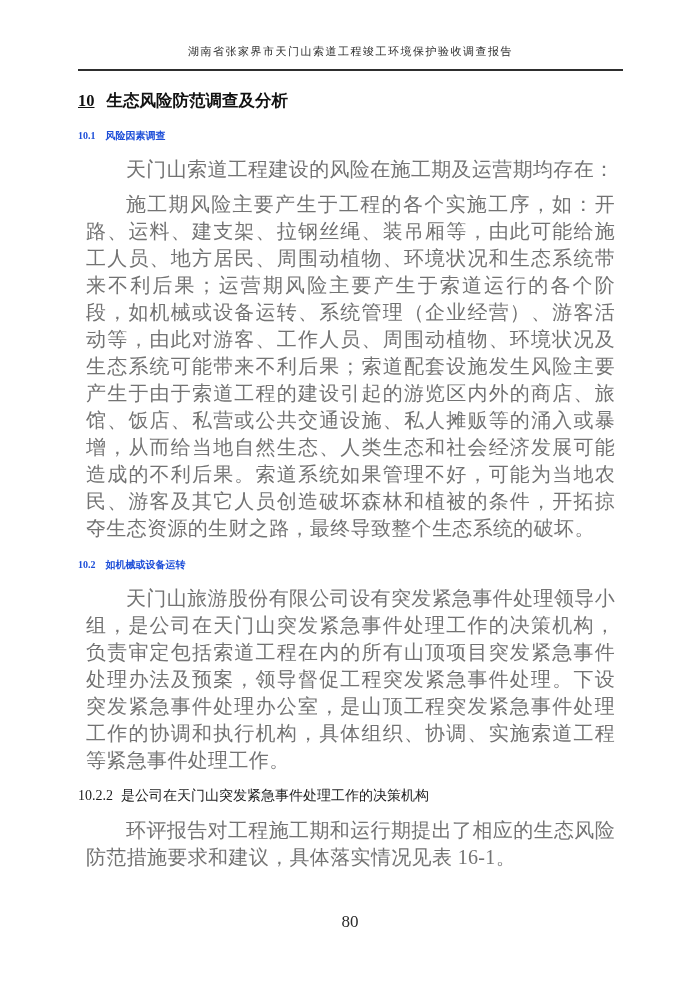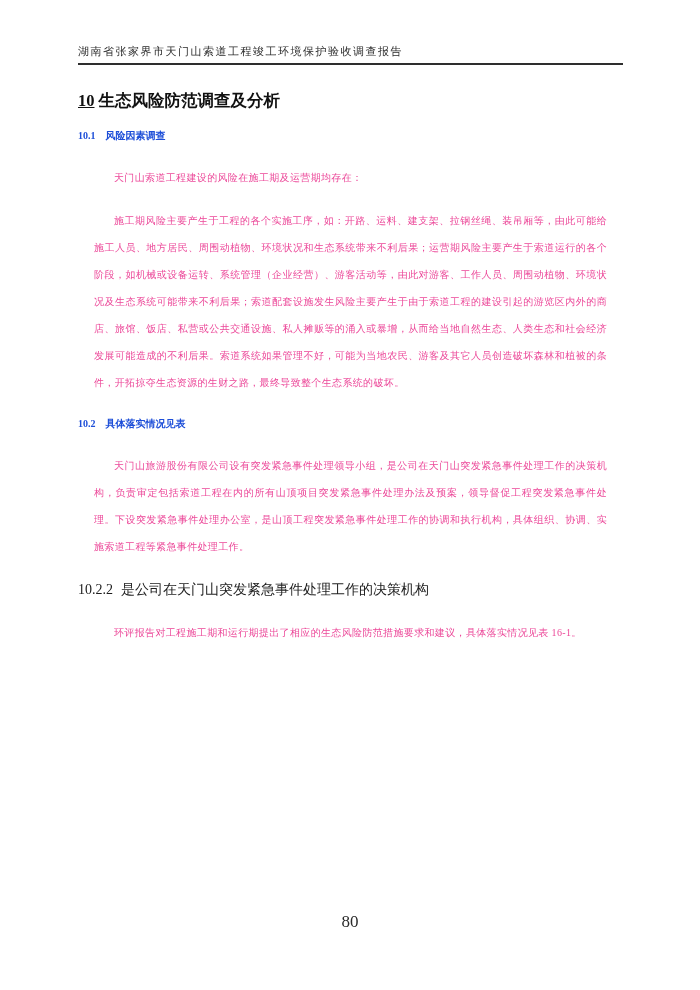--- a/index.html
+++ b/index.html
@@ -15,68 +15,68 @@
     box-sizing: border-box;
     font-family: "Liberation Serif", "DejaVu Serif", serif;
     color: #1c1c1c;
     overflow: hidden;
   }
   .running-header {
     position: absolute;
     top: 44px;
     left: 78px;
     right: 77px;
-    text-align: left;
+    text-align: center;
     font-size: 11px;
     letter-spacing: 1.5px;
     color: #2b2b2b;
-    padding-bottom: 4px;
+    padding-bottom: 10px;
     border-bottom: 2px solid #2e2e2e;
   }
   .content {
     position: absolute;
     top: 67px;
     left: 78px;
     right: 77px;
   }
   .h1 {
     margin: 21px 0 0 0;
     font-family: "Liberation Sans", "DejaVu Sans", sans-serif;
     font-weight: bold;
     font-size: 16.5px;
     line-height: 24px;
     color: #111;
   }
-  .h1 .hnum { margin-right: 4px; font-family: "Liberation Serif", serif; text-decoration: underline; }
+  .h1 .hnum { margin-right: 12px; font-family: "Liberation Serif", serif; text-decoration: underline; }
   .h2 {
     margin: 11px 0 5px 0;
     font-family: "Liberation Sans", "DejaVu Sans", sans-serif;
     font-weight: bold;
     font-size: 10px;
     line-height: 24px;
     color: #1d4ed8;
   }
   .h2 .hnum { margin-right: 10px; font-family: "Liberation Serif", serif; }
   .h3 {
     margin: 0;
     font-weight: normal;
     font-size: 14px;
     line-height: 27px;
     color: #1c1c1c;
   }
   .h3 .hnum { margin-right: 8px; }
   .para {
-    margin: 16px;
-    font-size: 10px;
+    margin: 8px;
+    font-size: 20px;
     line-height: 27px;
     letter-spacing: 0.35px;
     text-align: justify;
     text-align-last: left;
     text-indent: 2em;
-    color: #ec4899;
+    color: #737373;
   }
   .page-footer {
     position: absolute;
     bottom: 58px;
     left: 0;
     right: 0;
     text-align: center;
     font-size: 17px;
     color: #2b2b2b;
   }
@@ -98,21 +98,21 @@
 
     <h2 class="h2">
       <span class="hnum">10.1</span><span>风险因素调查</span>
     </h2>
 
     <p class="para">天门山索道工程建设的风险在施工期及运营期均存在：</p>
 
     <p class="para">施工期风险主要产生于工程的各个实施工序，如：开路、运料、建支架、拉钢丝绳、装吊厢等，由此可能给施工人员、地方居民、周围动植物、环境状况和生态系统带来不利后果；运营期风险主要产生于索道运行的各个阶段，如机械或设备运转、系统管理（企业经营）、游客活动等，由此对游客、工作人员、周围动植物、环境状况及生态系统可能带来不利后果；索道配套设施发生风险主要产生于由于索道工程的建设引起的游览区内外的商店、旅馆、饭店、私营或公共交通设施、私人摊贩等的涌入或暴增，从而给当地自然生态、人类生态和社会经济发展可能造成的不利后果。索道系统如果管理不好，可能为当地农民、游客及其它人员创造破坏森林和植被的条件，开拓掠夺生态资源的生财之路，最终导致整个生态系统的破坏。</p>
 
     <h2 class="h2">
-      <span class="hnum">10.2</span><span>具体落实情况见表</span>
+      <span class="hnum">10.2</span><span>如机械或设备运转</span>
     </h2>
 
 
     <p class="para">天门山旅游股份有限公司设有突发紧急事件处理领导小组，是公司在天门山突发紧急事件处理工作的决策机构，负责审定包括索道工程在内的所有山顶项目突发紧急事件处理办法及预案，领导督促工程突发紧急事件处理。下设突发紧急事件处理办公室，是山顶工程突发紧急事件处理工作的协调和执行机构，具体组织、协调、实施索道工程等紧急事件处理工作。</p>
 
 
     <h3 class="h3">
       <span class="hnum">10.2.2</span><span>是公司在天门山突发紧急事件处理工作的决策机构</span>
     </h3>
 

